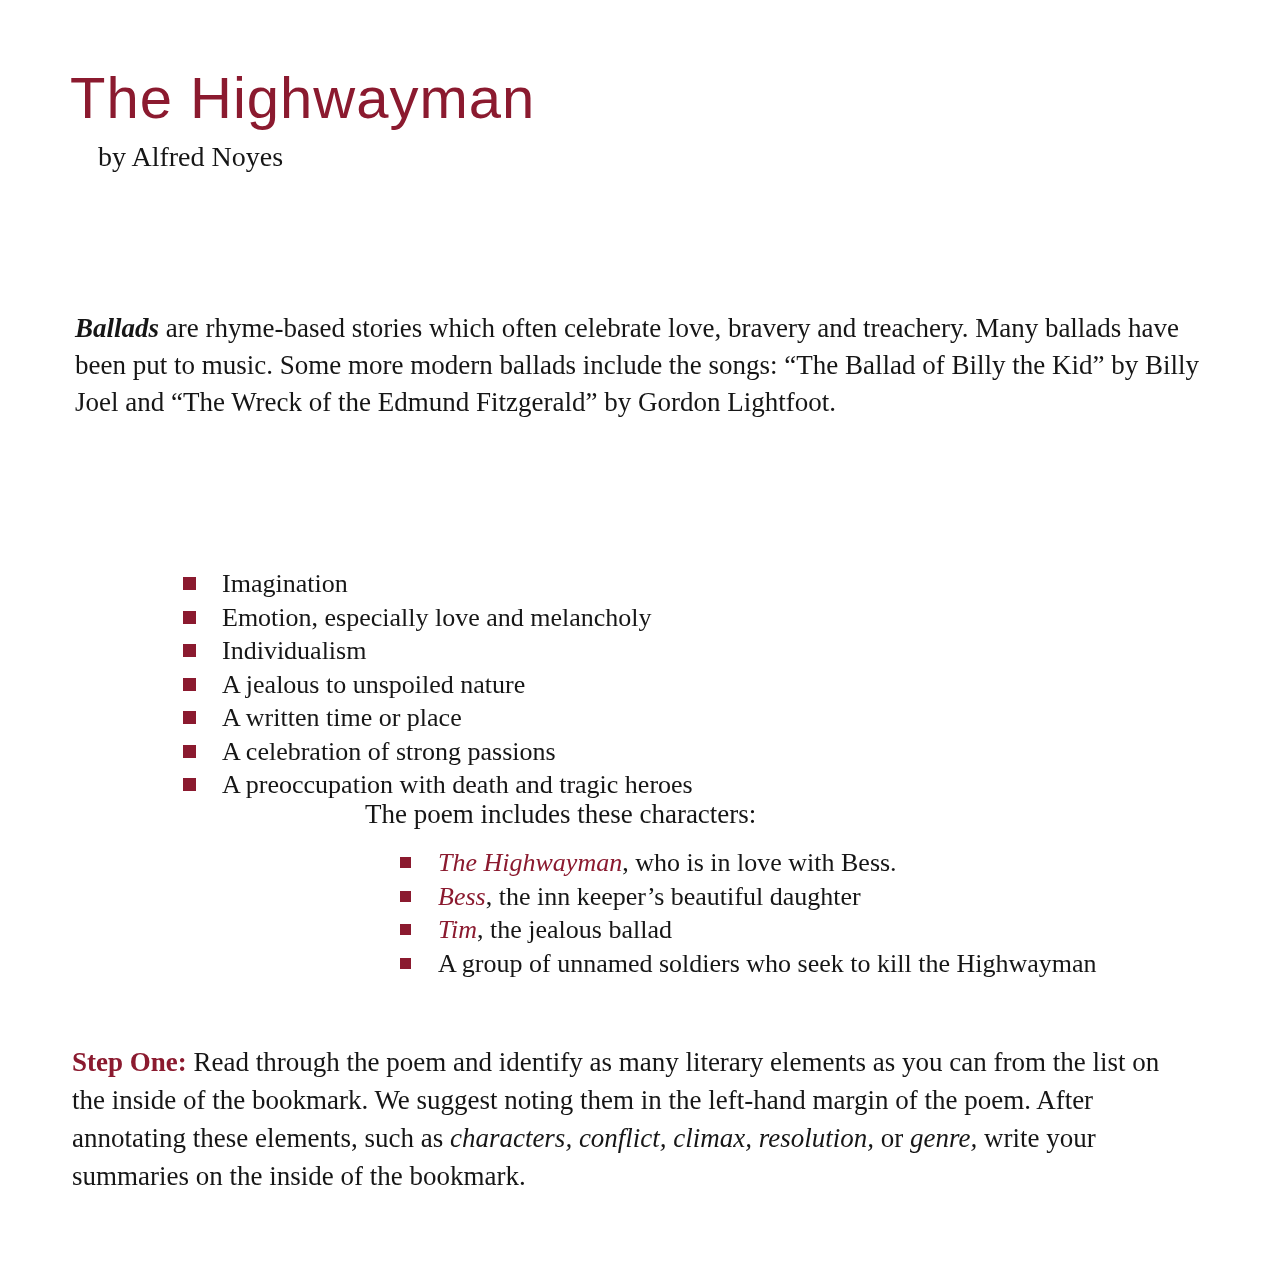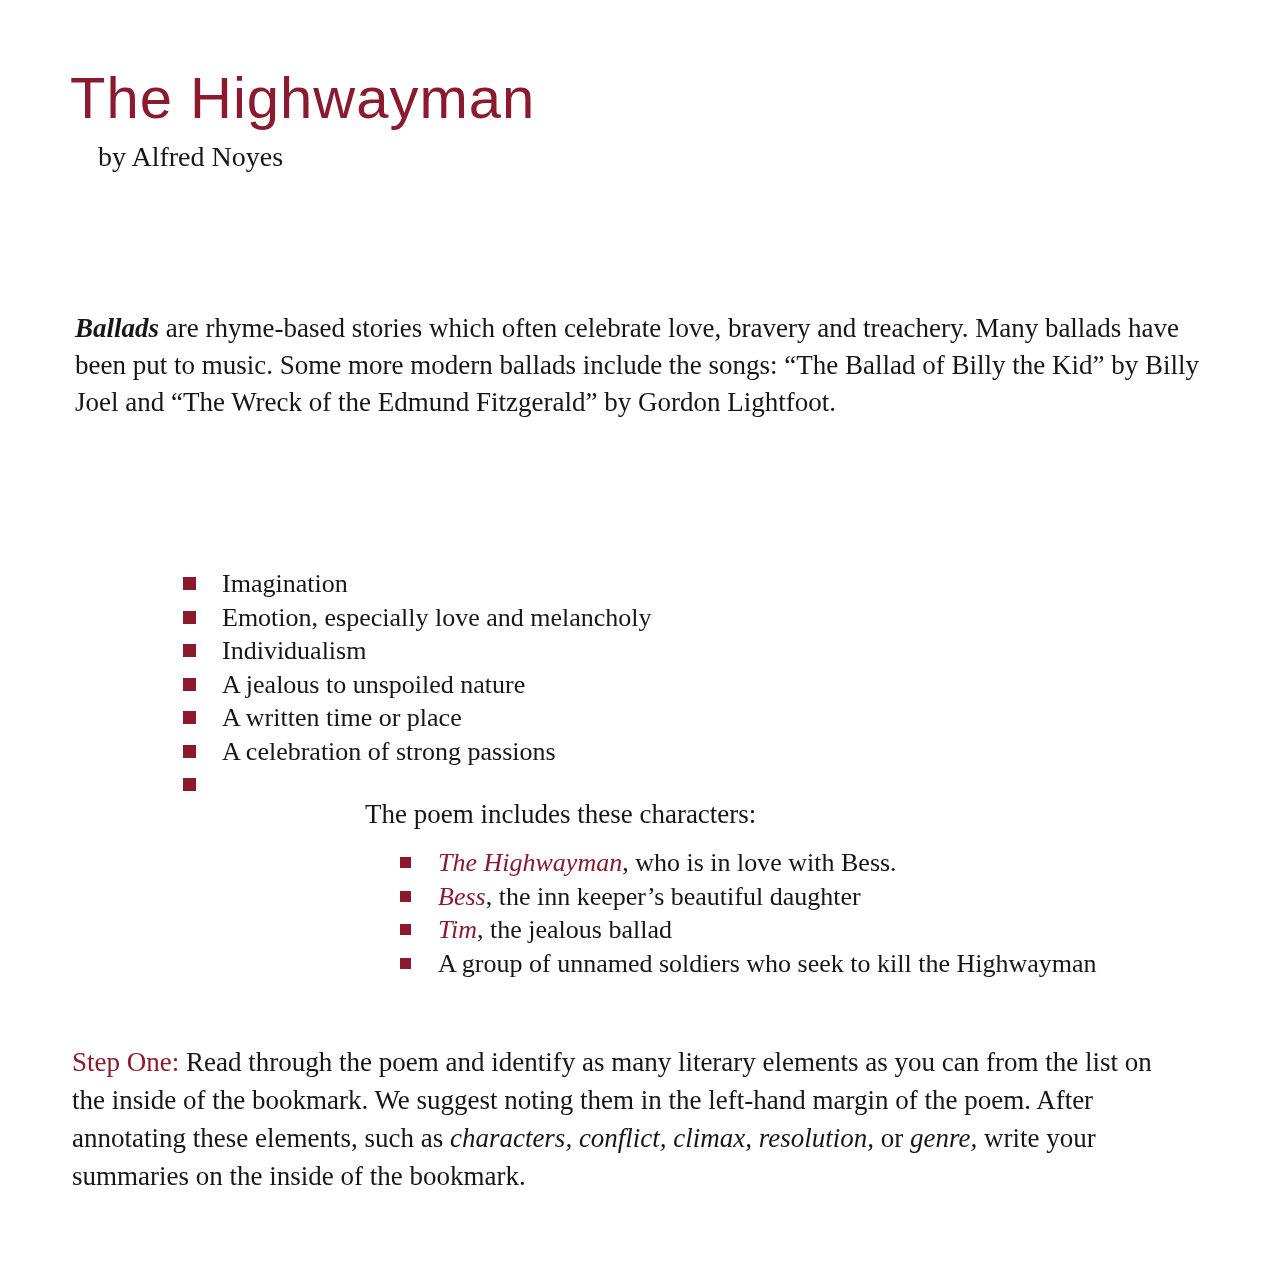--- a/index.html
+++ b/index.html
@@ -83,21 +83,21 @@
   .char-name {
     font-style: italic;
     color: #8B1A2F;
   }
   .char-heading {
     position: absolute;
     left: 365px;
     top: 799px;
     font-size: 27px;
   }
-  .step-label { font-weight: normal; color: #8B1A2F; }
+  .step-label { font-weight: bold; color: #8B1A2F; }
 </style>
 </head>
 <body>
 
 <div class="page">
 
   <h1 class="title">The Highwayman</h1>
 
   <div class="byline">by Alfred Noyes</div>
 
@@ -105,21 +105,21 @@
   <p class="para p-ballads"><span class="lead-bi">Ballads</span><span> are rhyme-based stories which often celebrate love, bravery and treachery. Many ballads have been put to music. Some more modern ballads include the songs: “The Ballad of Billy the Kid” by Billy Joel and “The Wreck of the Edmund Fitzgerald” by Gordon Lightfoot.</span></p>
 
 
   <ul class="blist themes">
     <li><span class="sq"></span><span>Imagination</span></li>
     <li><span class="sq"></span><span>Emotion, especially love and melancholy</span></li>
     <li><span class="sq"></span><span>Individualism</span></li>
     <li><span class="sq"></span><span>A jealous to unspoiled nature</span></li>
     <li><span class="sq"></span><span>A written time or place</span></li>
     <li><span class="sq"></span><span>A celebration of strong passions</span></li>
-    <li><span class="sq"></span></li>
+    <li><span class="sq"></span><span>A preoccupation with death and tragic heroes</span></li>
   </ul>
 
   <div class="char-heading">The poem includes these characters:</div>
 
   <ul class="blist chars">
     <li><span class="sq"></span><span class="char-name">The Highwayman</span><span>, who is in love with Bess.</span></li>
     <li><span class="sq"></span><span class="char-name">Bess</span><span>, the inn keeper’s beautiful daughter</span></li>
     <li><span class="sq"></span><span class="char-name">Tim</span><span>, the jealous ballad</span></li>
     <li><span class="sq"></span><span>A group of unnamed soldiers who seek to kill the Highwayman</span></li>
   </ul>

